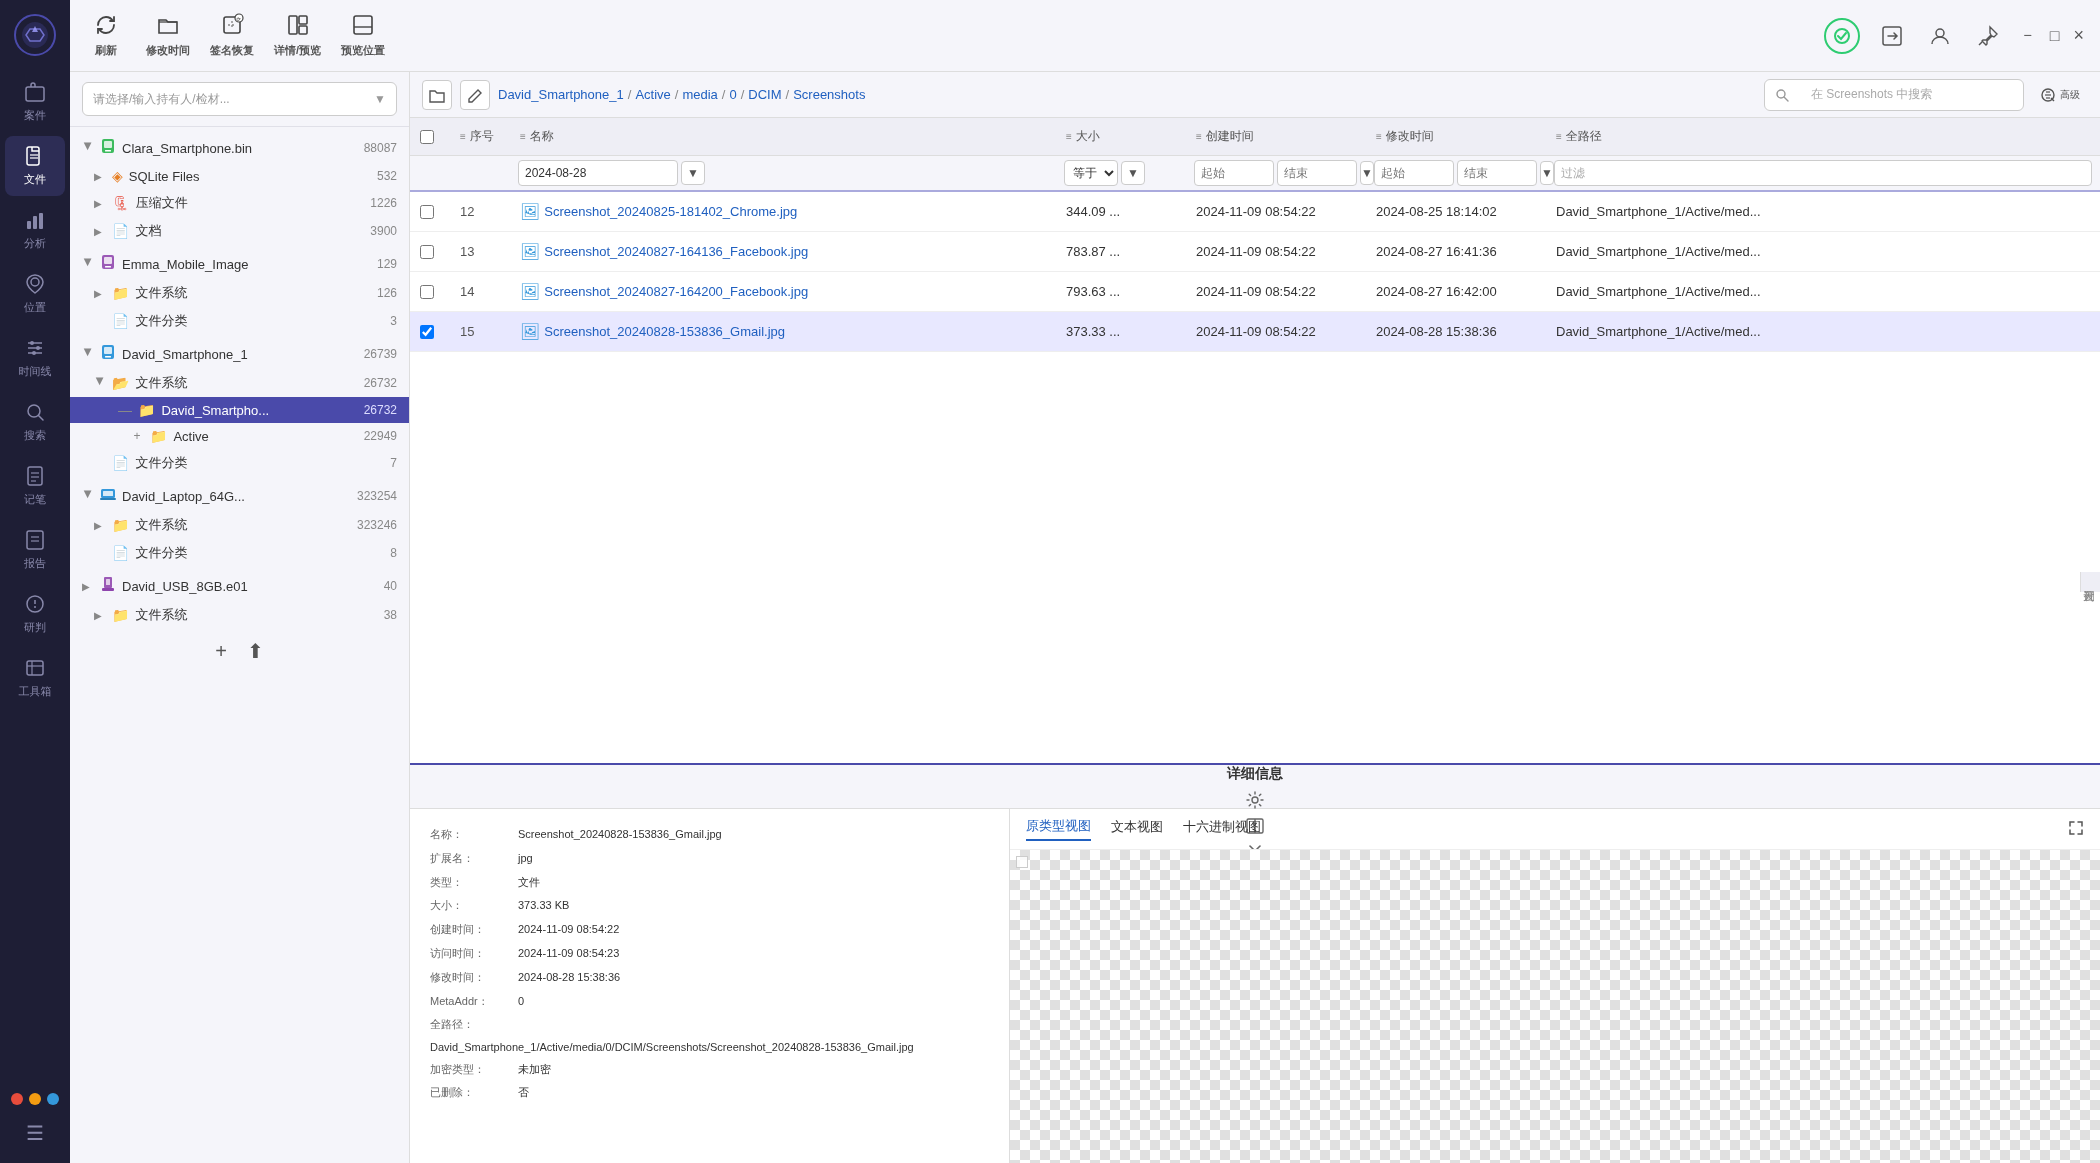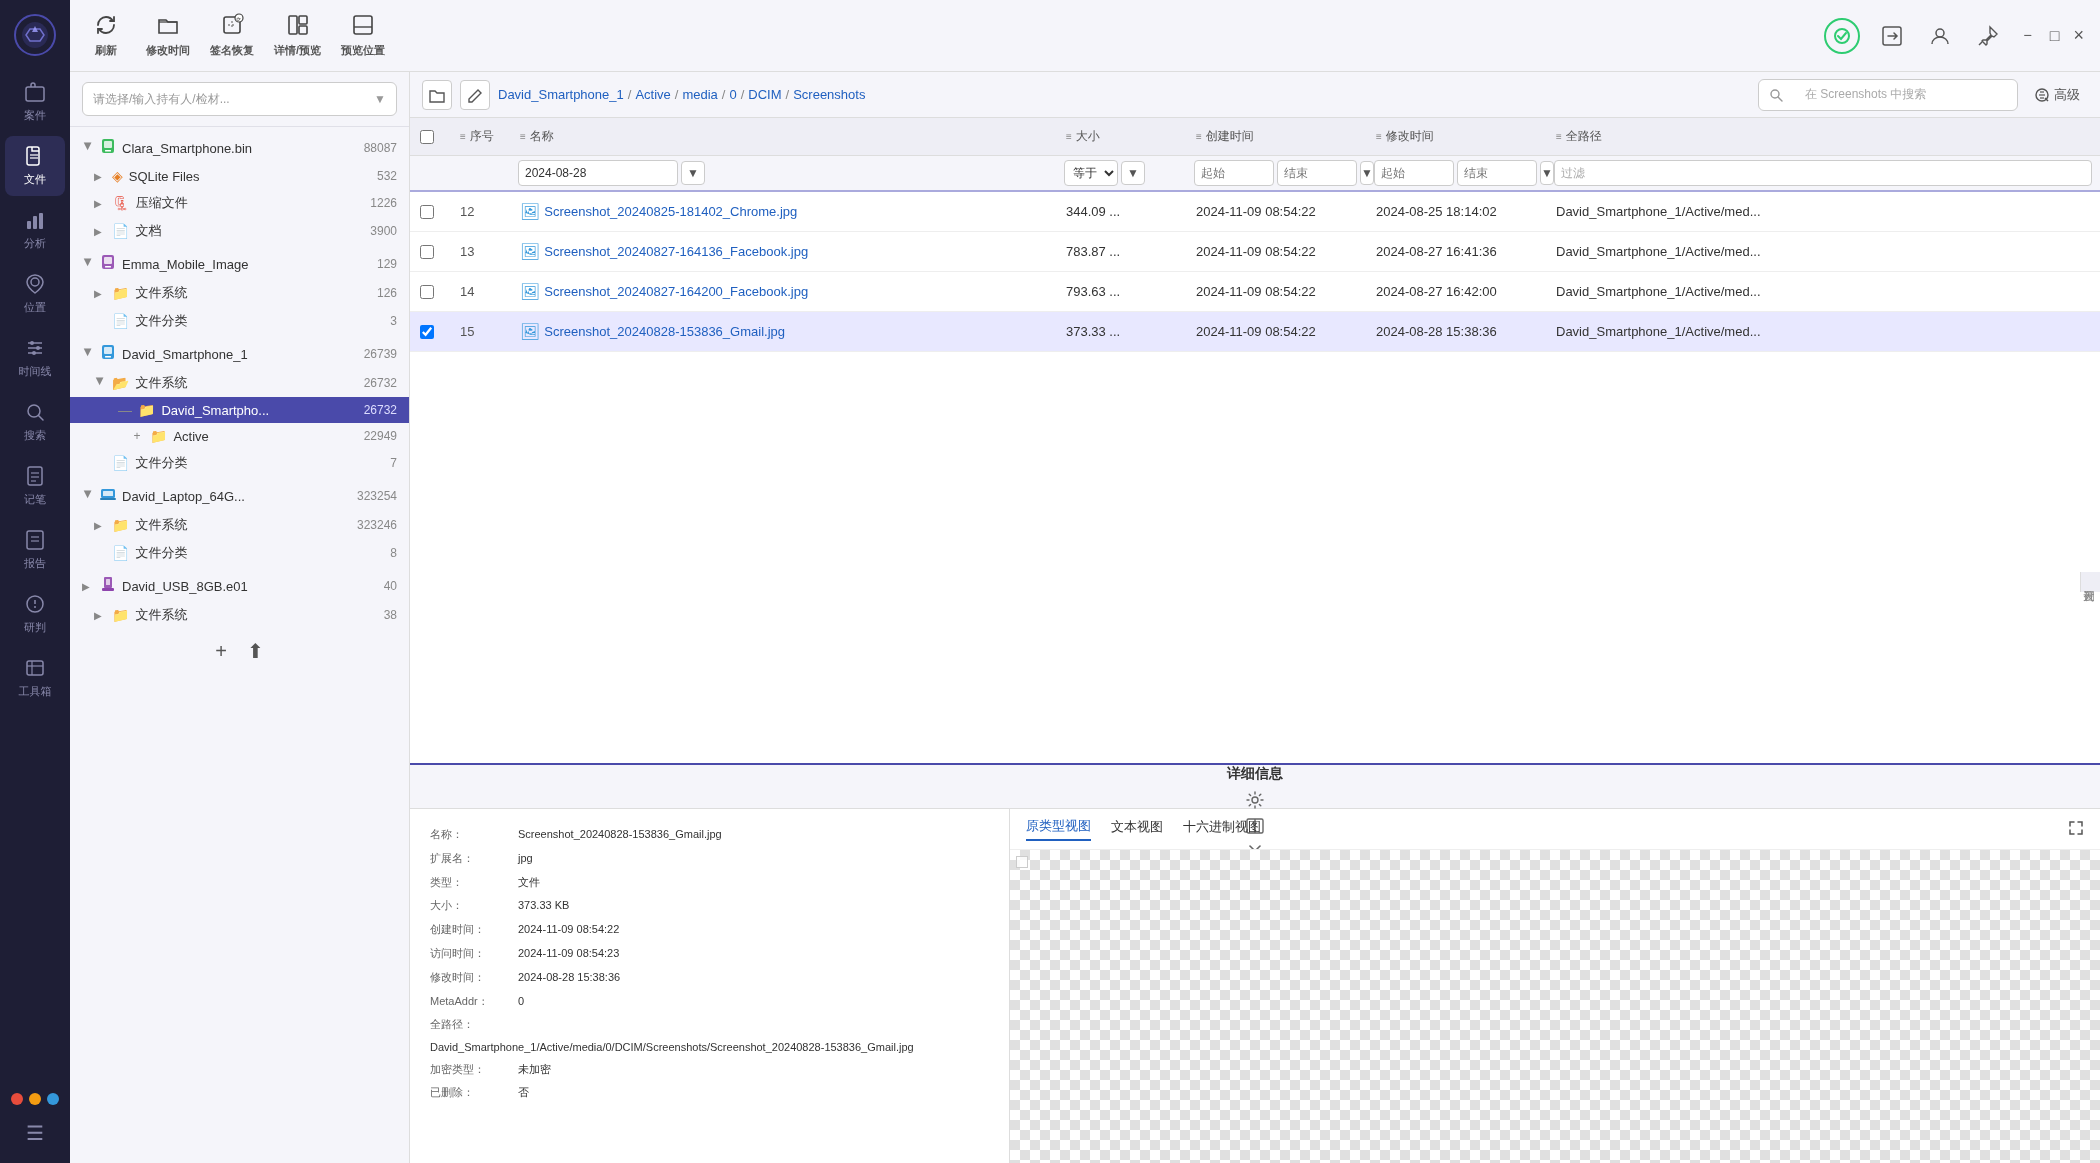--- a/index.html
+++ b/index.html
@@ -226,21 +226,21 @@
       background: #fff;
       display: flex;
       align-items: center;
       padding: 0 10px;
       gap: 22px;
       font-size: 12px;
       color: #999;
     }
     .advanced-btn {
       display: flex; align-items: center; gap: 4px;
-      cursor: pointer; color: #555; font-size: 13px;
+      cursor: pointer; color: #555; font-size: 10px;
       padding: 4px 8px;
     }
 
     
     .file-table-area {
       flex: 1;
       overflow: hidden;
       display: flex;
       flex-direction: column;
     }

